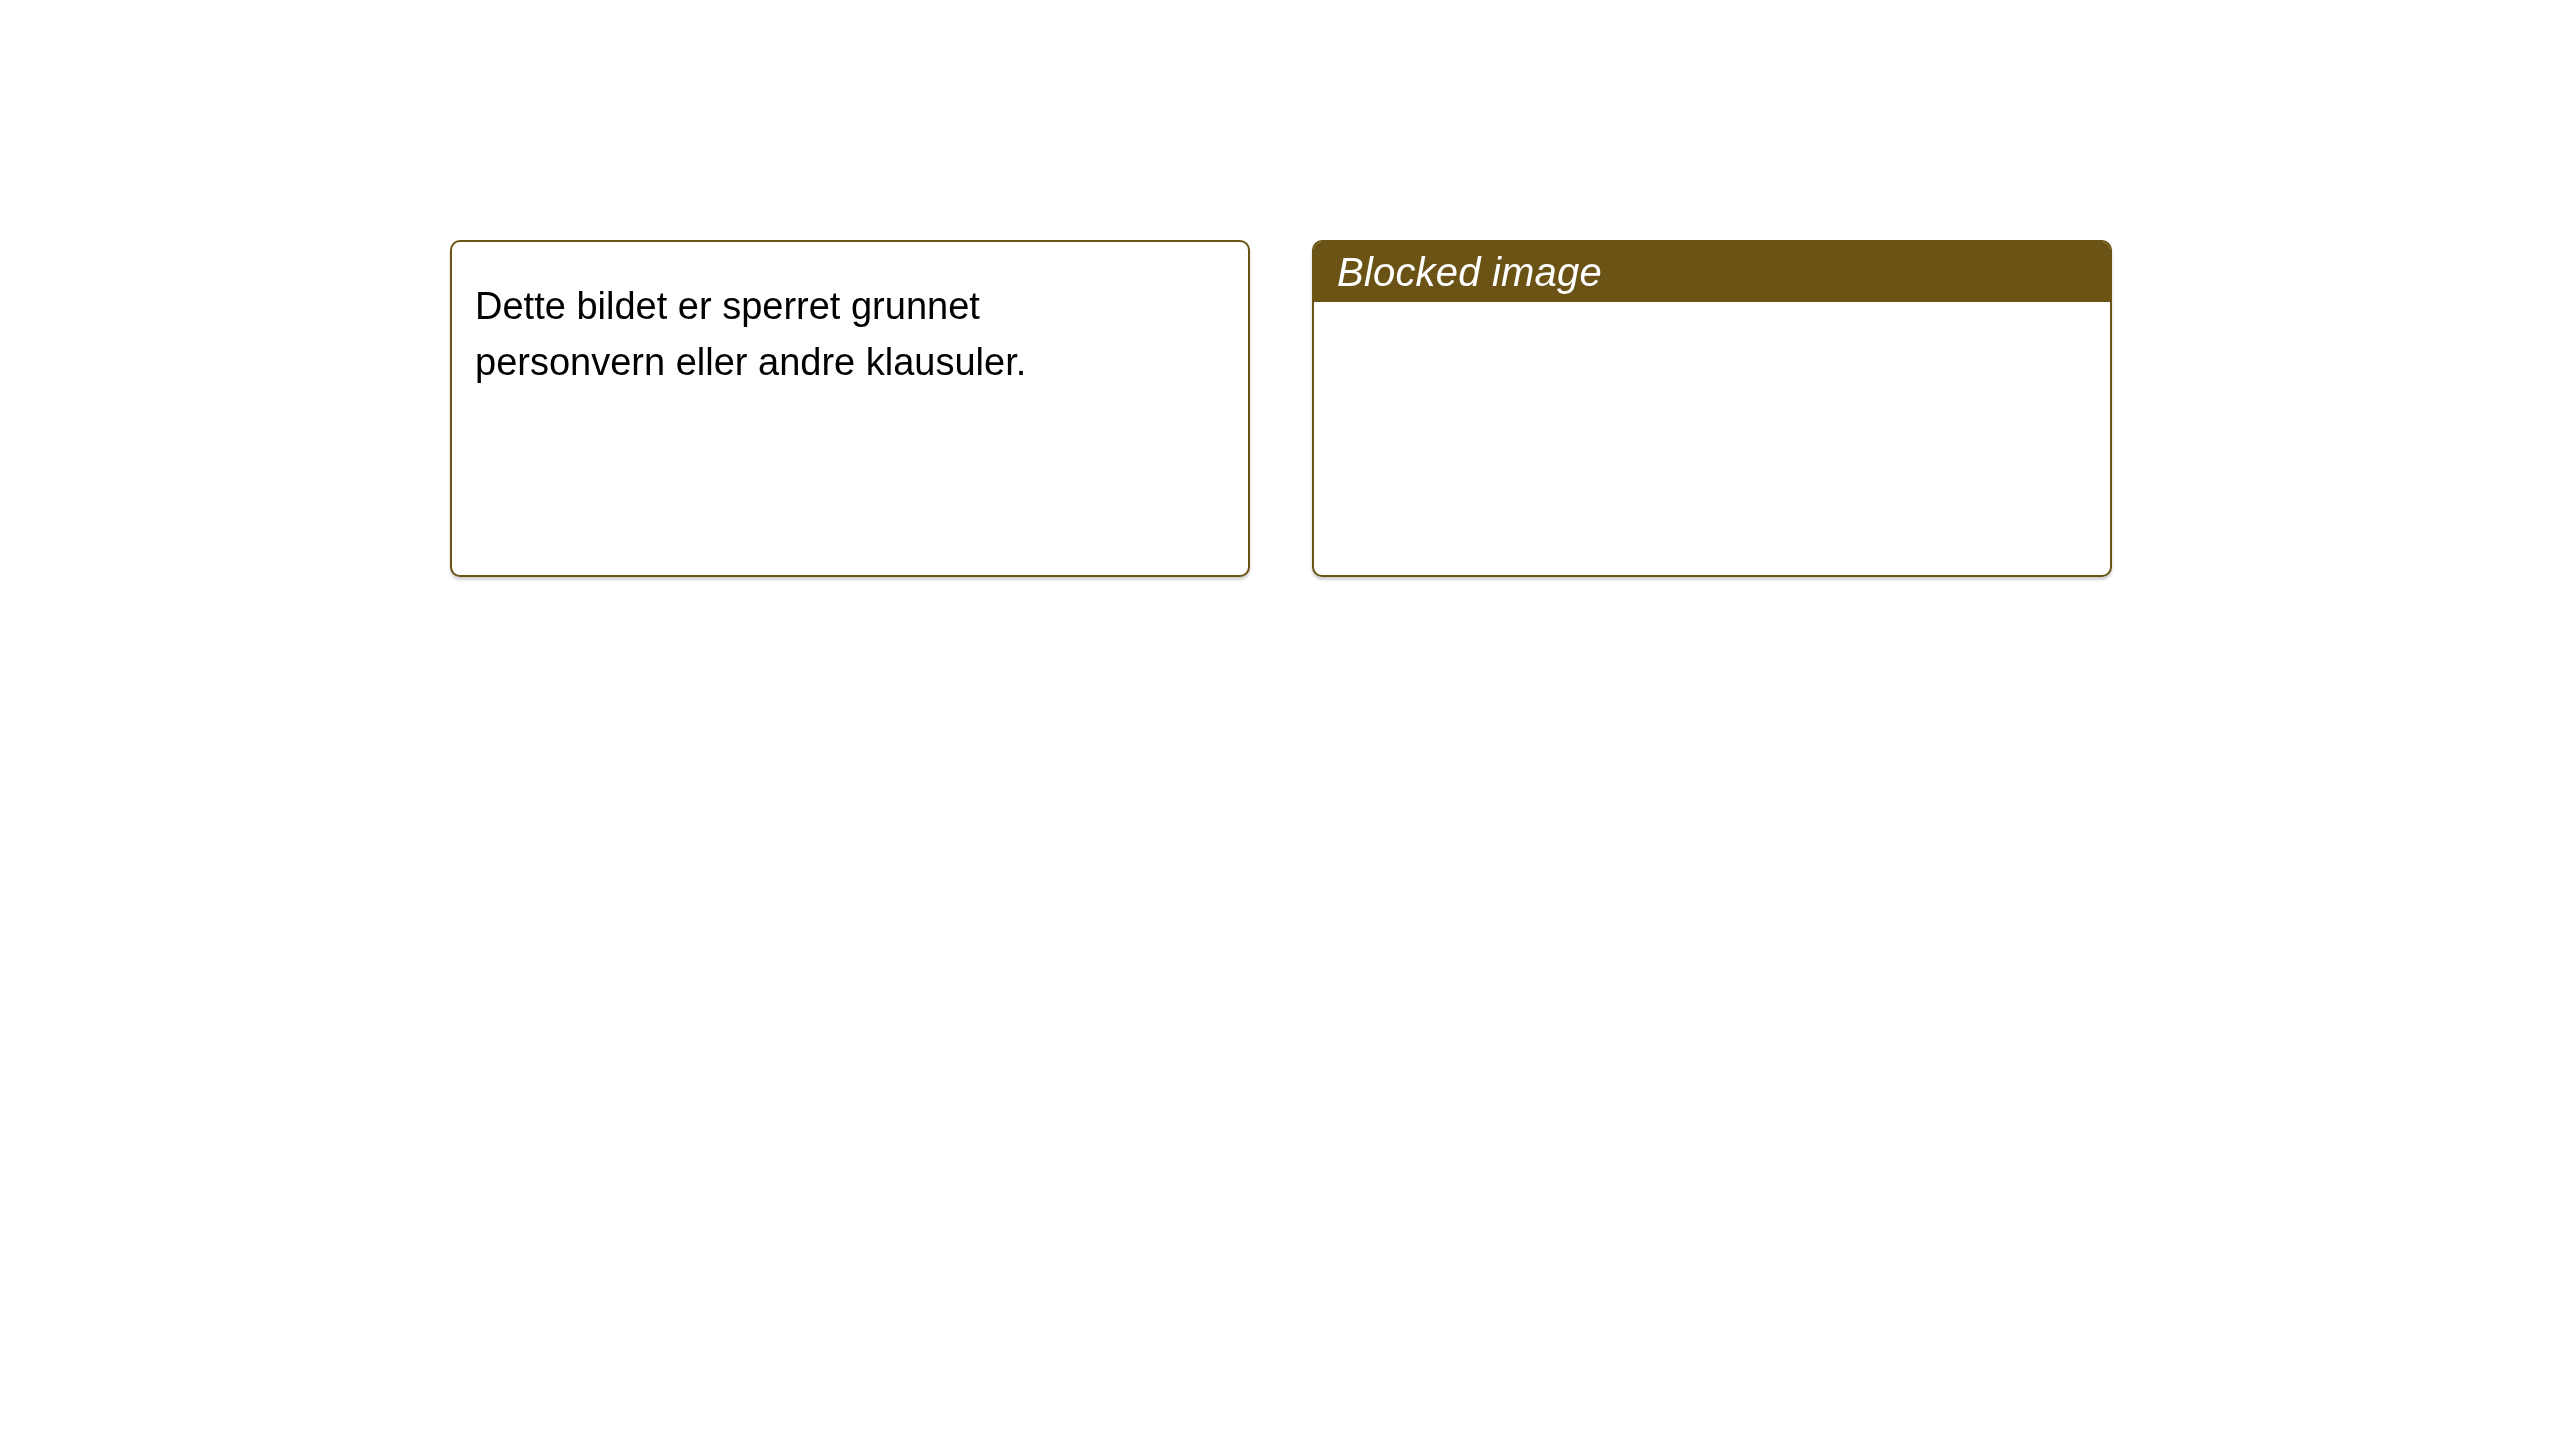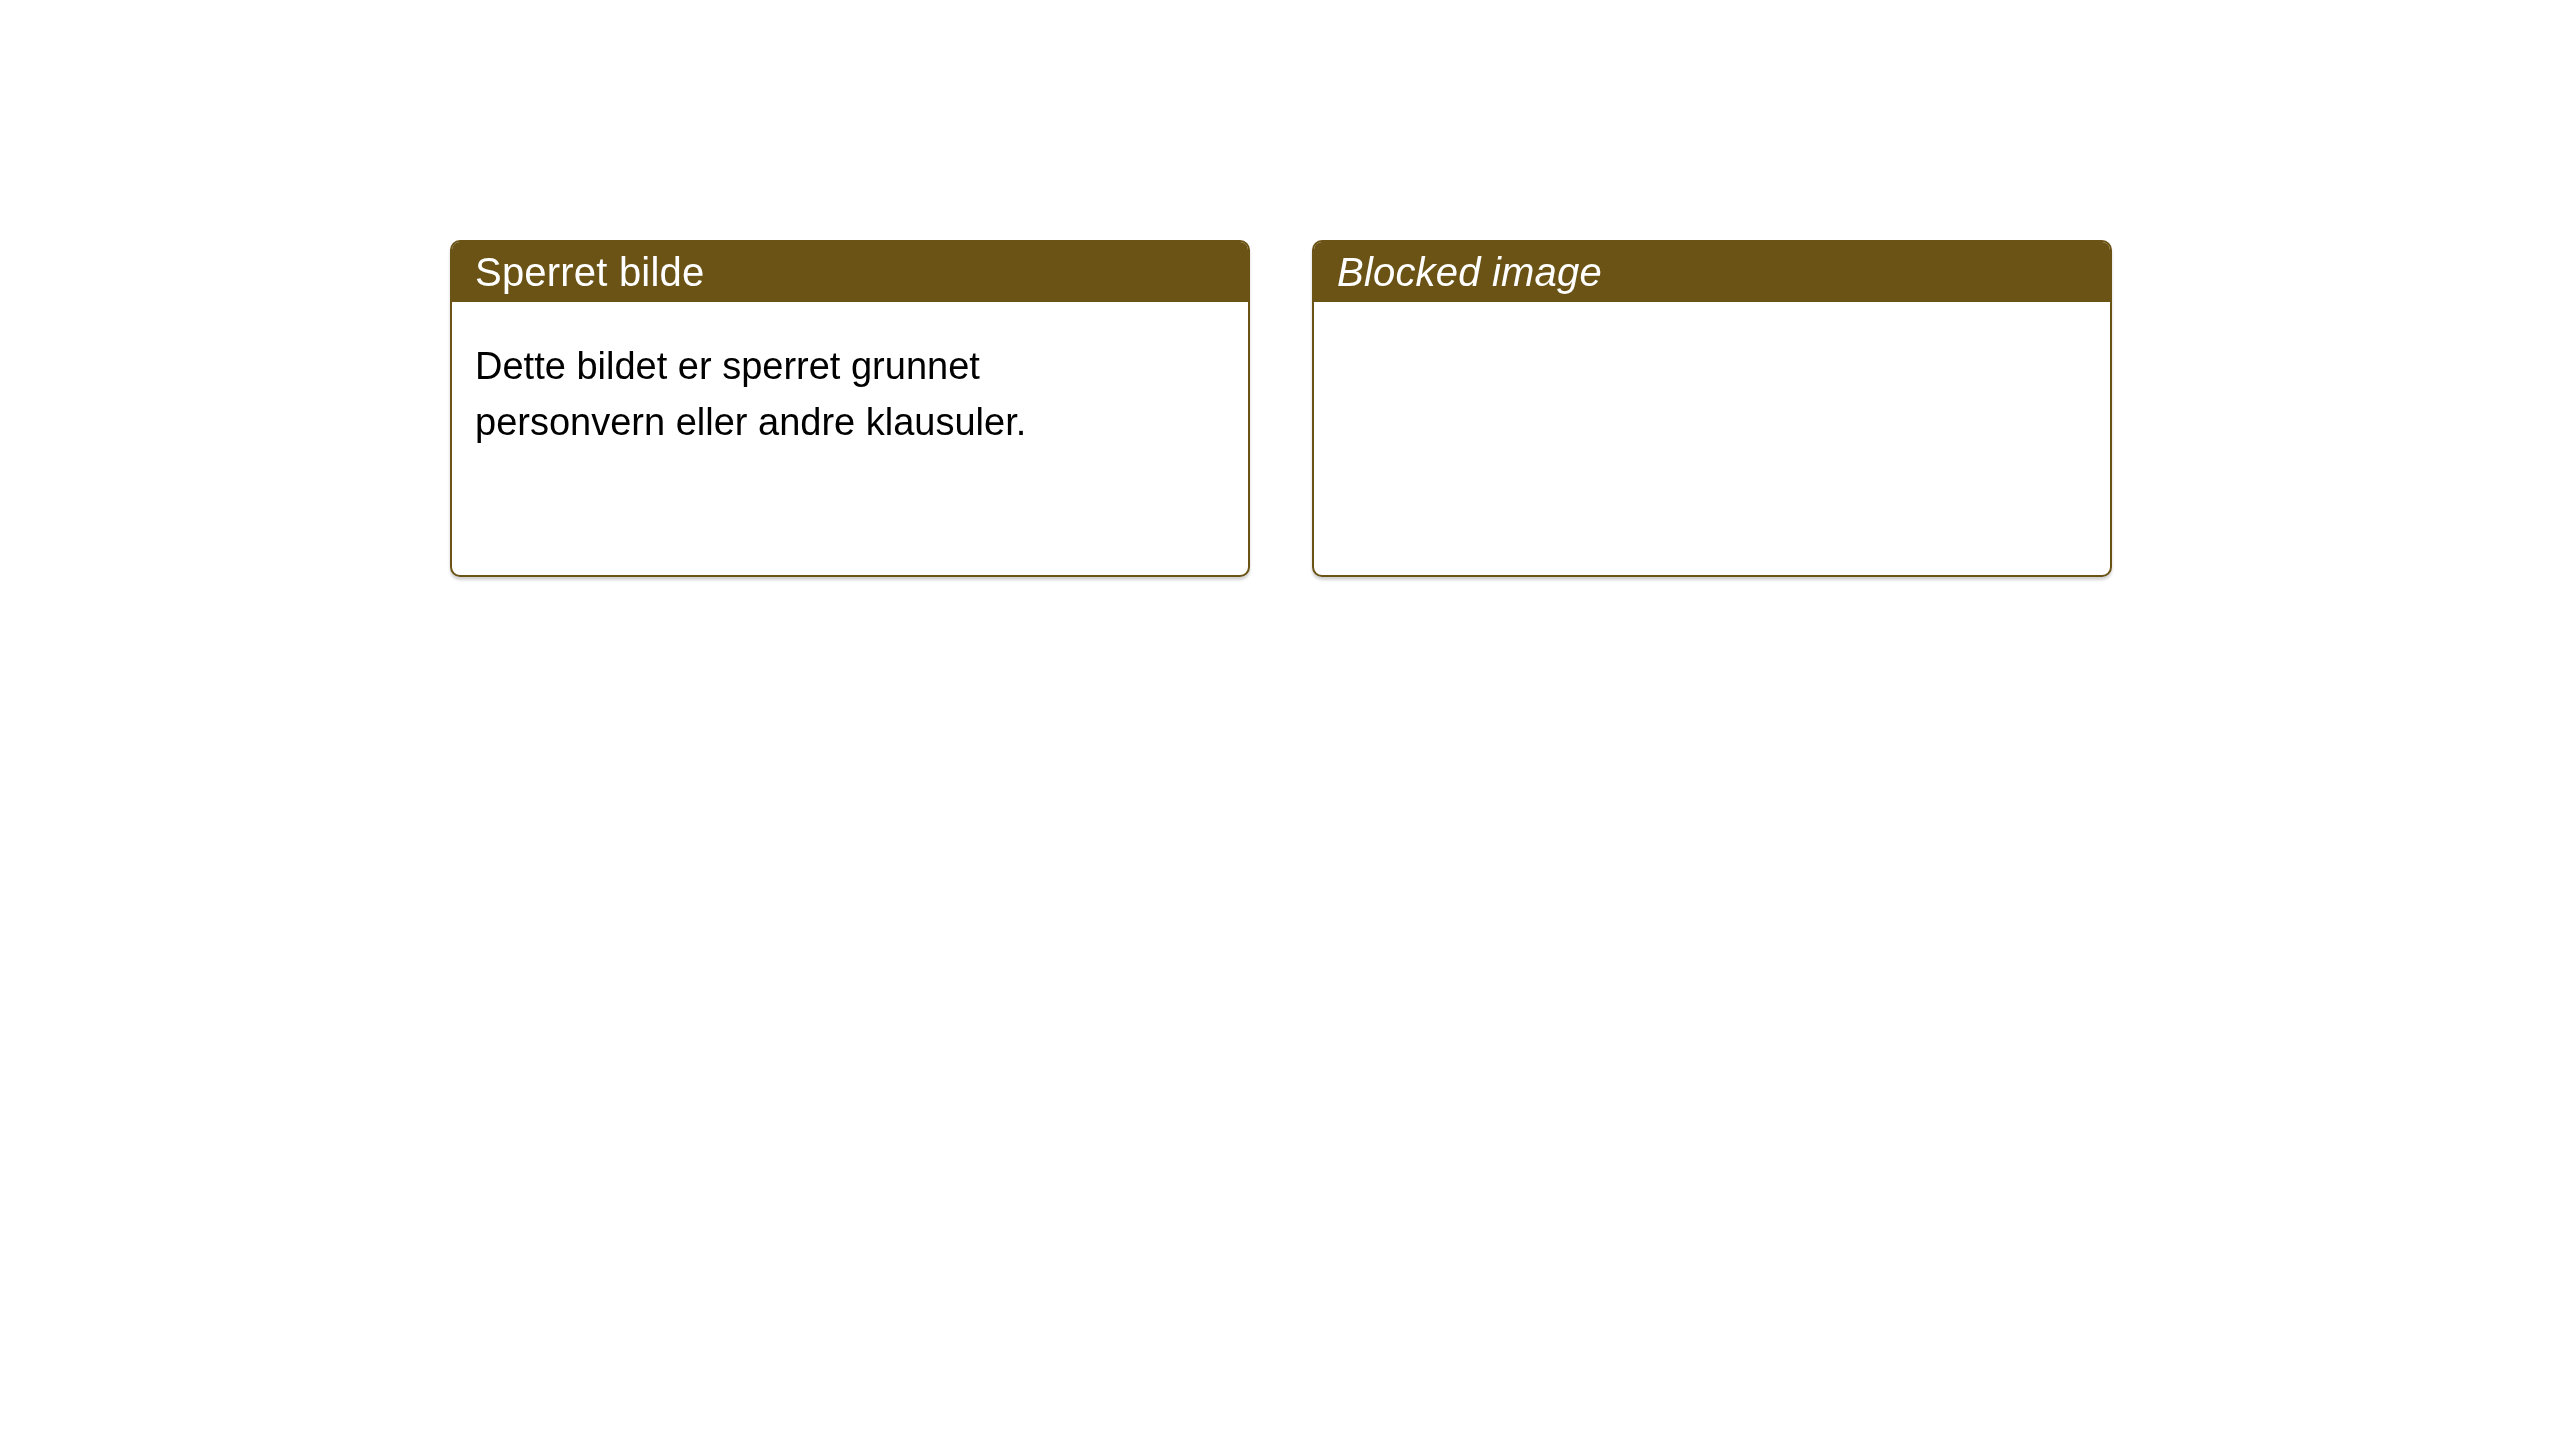--- a/index.html
+++ b/index.html
@@ -50,23 +50,20 @@
     line-height: 56px;
     white-space: pre-line;
   }
 </style>
 </head>
 <body>
 
 <div class="page">
 
   <div class="card card--left">
-    <div class="card-header">
-      <span>Sperret bilde</span>
-    </div>
     <div class="card-body">Dette bildet er sperret grunnet
 personvern eller andre klausuler.</div>
   </div>
 
   <div class="card card--right">
     <div class="card-header">
       <span>Blocked image</span>
     </div>
   </div>
 

